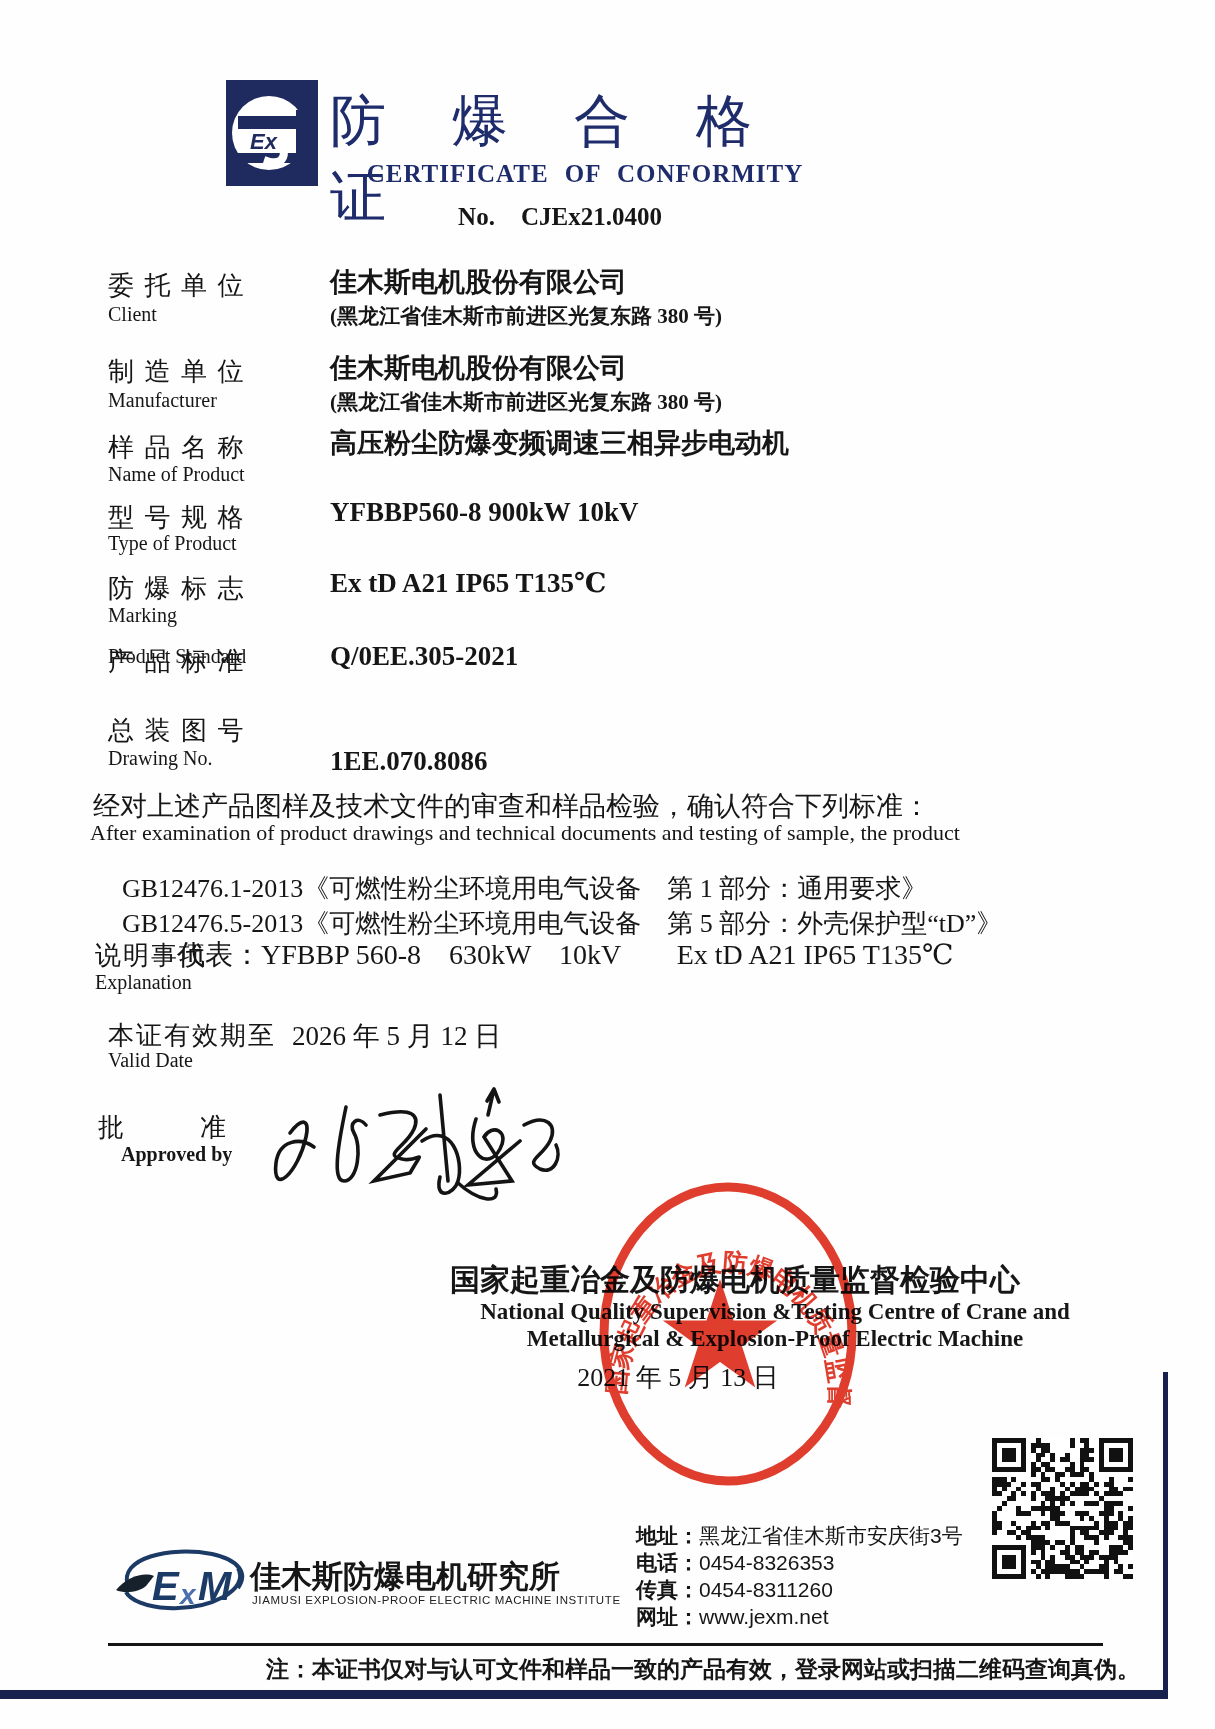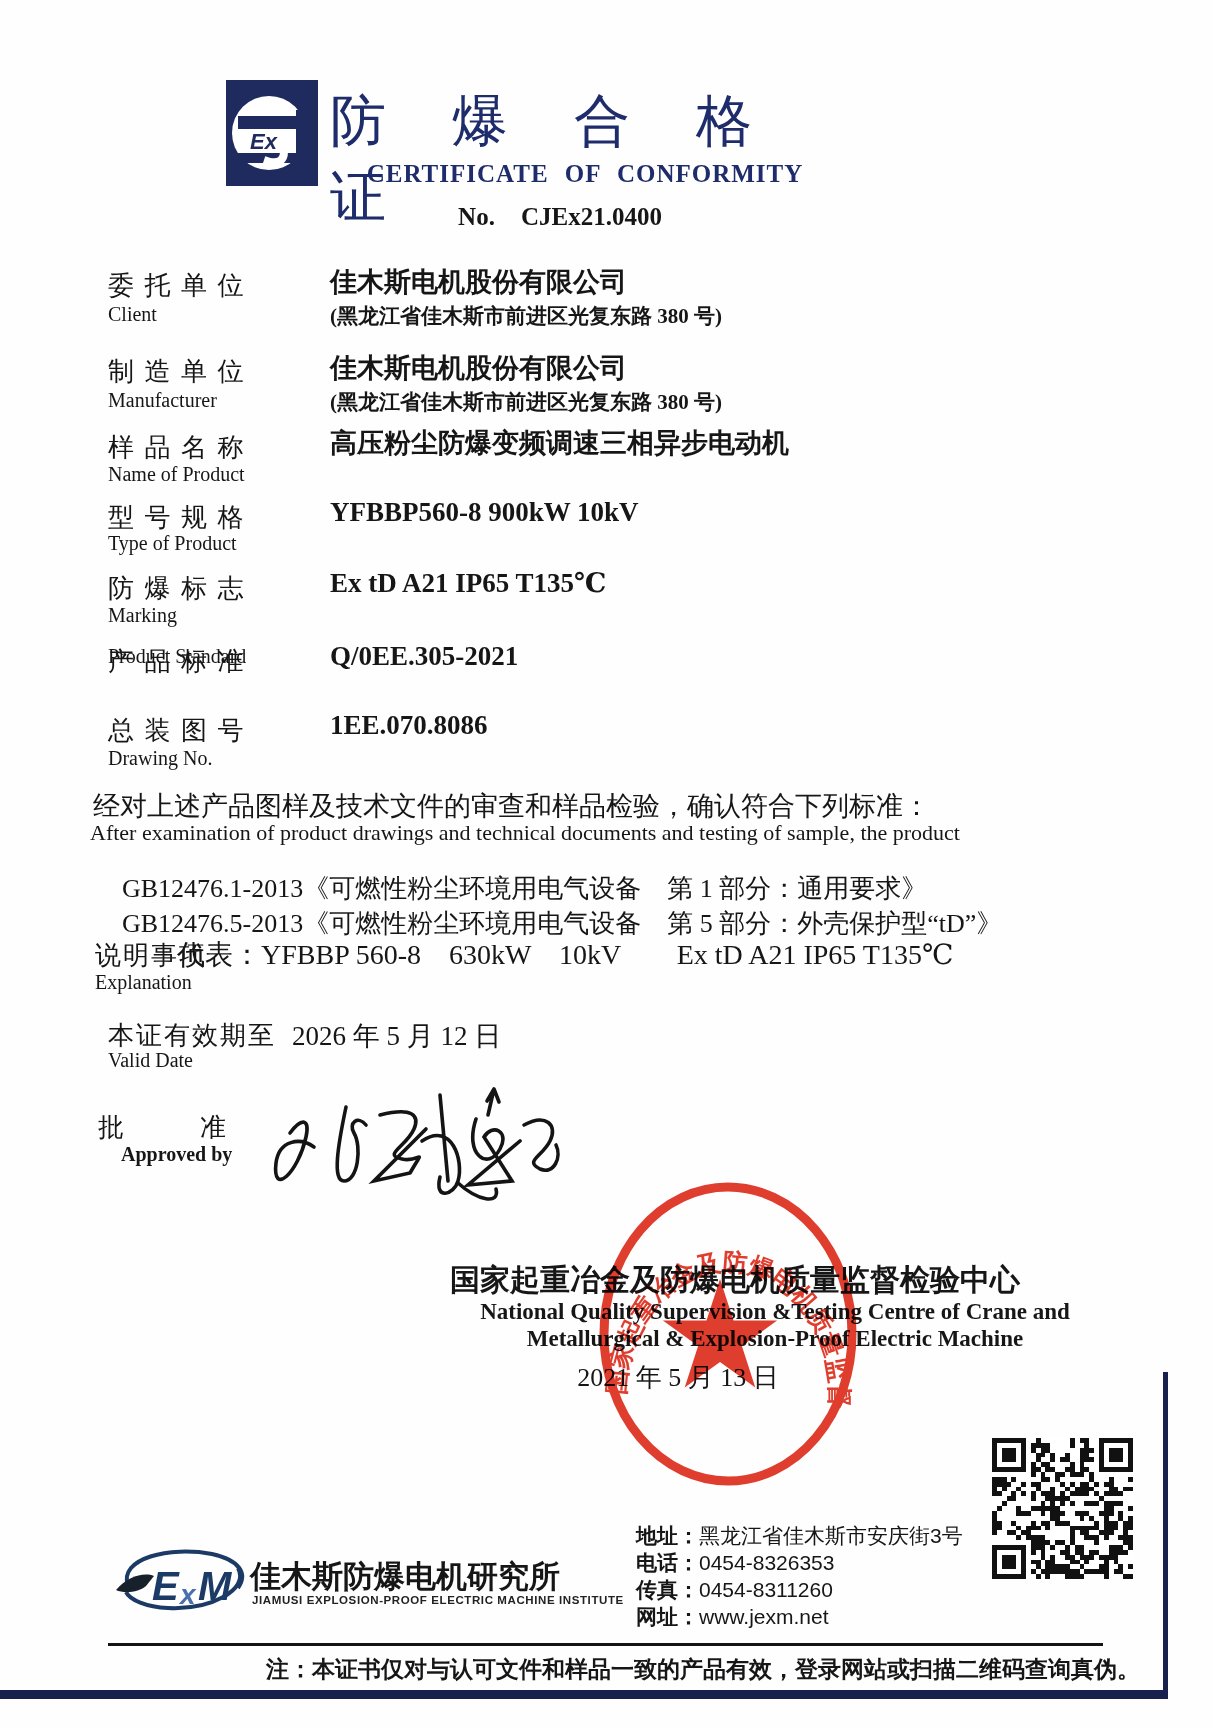--- a/index.html
+++ b/index.html
@@ -29,21 +29,21 @@
   .auth-cn{left:385px;top:1260px;width:700px;text-align:center;font-size:30px;font-weight:bold;white-space:nowrap;}
   .auth-en1{left:425px;top:1299px;width:700px;text-align:center;font-size:23px;font-weight:bold;white-space:nowrap;}
   .auth-en2{left:425px;top:1326px;width:700px;text-align:center;font-size:23px;font-weight:bold;white-space:nowrap;}
   .auth-date{left:328px;top:1360px;width:700px;text-align:center;font-size:26px;white-space:nowrap;}
   .stamp{left:563px;top:1169px;width:330px;height:330px;mix-blend-mode:multiply;opacity:.93;}
   .sig{left:262px;top:1085px;width:310px;height:132px;}
   .qr{left:992px;top:1438px;width:141px;height:141px;}
   
   .flogo{left:110px;top:1538px;width:145px;height:82px;}
   .inst-cn{left:250px;top:1556px;font-size:31px;font-weight:bold;font-family:"Liberation Sans","DejaVu Sans",sans-serif;white-space:nowrap;}
-  .inst-en{left:252px;top:1594px;font-size:11.5px;font-weight:bold;letter-spacing:.6px;
+  .inst-en{left:252px;top:1594px;font-size:11.5px;font-weight:normal;letter-spacing:.6px;
            font-family:"Liberation Sans","DejaVu Sans",sans-serif;color:#222;white-space:nowrap;}
   .contact{left:600px;top:1522px;font-family:"Liberation Sans","DejaVu Sans",sans-serif;font-size:21px;line-height:27px;}
   .contact .cline{white-space:nowrap;}
   .contact b{font-weight:bold;margin-left:36px;}
   .hrline{left:108px;top:1643px;width:995px;height:3px;background:#141414;}
   .note-line{left:0;top:1654px;width:1140px;text-align:right;font-size:23px;font-weight:bold;white-space:nowrap;}
   .navybar{left:0;top:1690px;width:1168px;height:9px;background:#18214e;}
   .rborder{left:1163px;top:1372px;width:5px;height:327px;background:#18214e;}
 </style>
 </head>
@@ -95,21 +95,21 @@
     <div class="val" style="top:567px">Ex tD A21 IP65 T135℃</div>
   </div>
   <div>
     <div class="lab-cn" style="top:644px">产 品 标 准</div>
     <div class="lab-en" style="top:645px">Product Standard</div>
     <div class="val" style="top:641px">Q/0EE.305-2021</div>
   </div>
   <div>
     <div class="lab-cn" style="top:713px">总 装 图 号</div>
     <div class="lab-en" style="top:747px">Drawing No.</div>
-    <div class="val" style="top:710px">1EE.070.8086</div>
+    <div class="val" style="top:746px">1EE.070.8086</div>
   </div>
 
   <div class="abs stm-cn">经对上述产品图样及技术文件的审查和样品检验，确认符合下列标准：</div>
   <div class="abs stm-en1">After examination of product drawings and technical documents and testing of sample, the product</div>
   <div class="abs std1">GB12476.1-2013《可燃性粉尘环境用电气设备　第 1 部分：通用要求》</div>
   <div class="abs std2">GB12476.5-2013《可燃性粉尘环境用电气设备　第 5 部分：外壳保护型“tD”》</div>
 
   <div class="lab-cn" style="left:95px;top:938px">说明事项</div>
   <div class="lab-en" style="left:95px;top:971px">Explanation</div>
   <div class="abs" style="left:177px;top:936px;font-size:28px;font-weight:normal;white-space:nowrap">代表：YFBBP 560-8　630kW　10kV　　Ex tD A21 IP65 T135℃</div>

